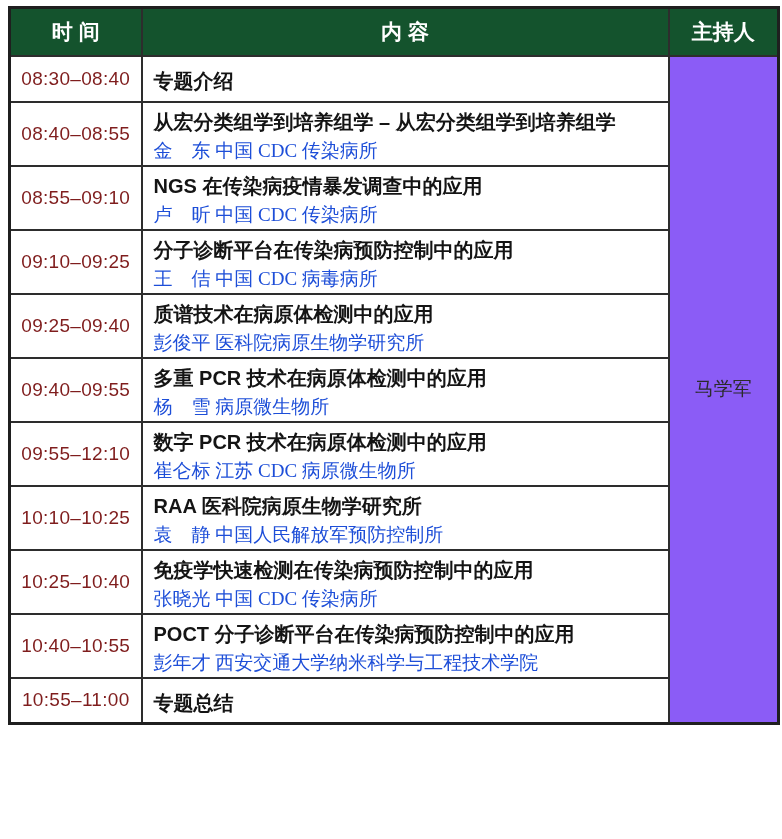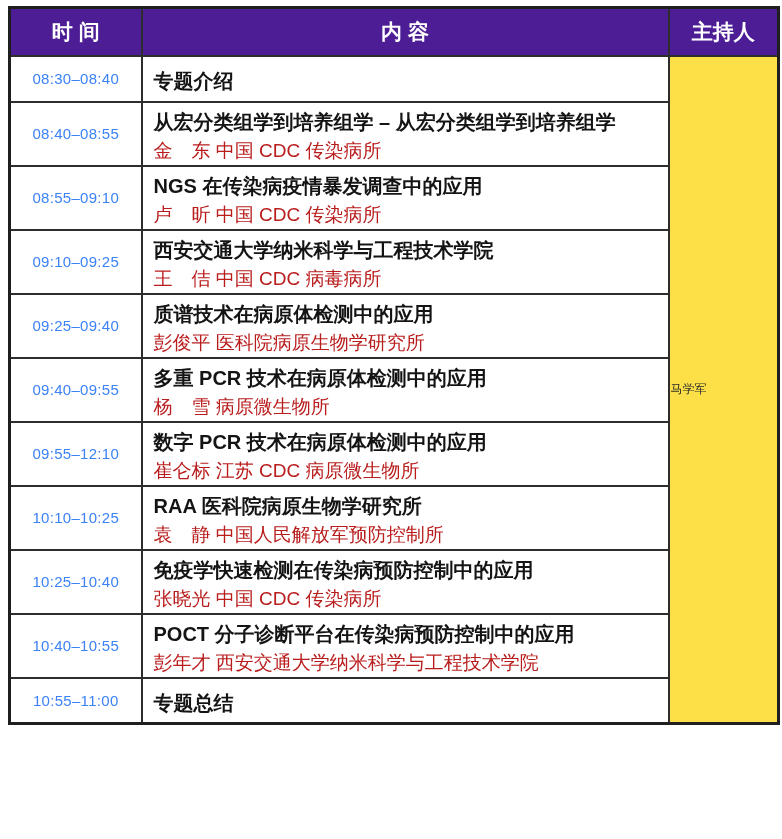--- a/index.html
+++ b/index.html
@@ -23,60 +23,61 @@
   col.c-content { width: 527px; }
   col.c-host { width: 110px; }
 
   th, td {
     border: 2px solid #2d2d2d;
     vertical-align: middle;
     overflow: hidden;
   }
   thead tr { height: 48px; }
   th {
-    background: #4c1d95;
+    background: #14532d;
     color: #ffffff;
     font-size: 21px;
     font-weight: bold;
     text-align: center;
     white-space: pre;
   }
   tr.r-single { height: 46px; }
   tr.r-double { height: 64px; }
 
   td.time-cell {
     text-align: center;
-    font-size: 15px;
-    color: #3b82f6;
+    font-size: 19px;
+    color: #7f1d1d;
     letter-spacing: 0.3px;
     white-space: nowrap;
   }
   td.content-cell {
     padding: 6px 10px 0 11px;
   }
   .session-title {
     font-size: 20px;
     font-weight: bold;
     color: #141414;
     line-height: 1.35;
     white-space: nowrap;
   }
   .session-speaker {
     font-size: 19px;
     font-weight: normal;
-    color: #b91c1c;
+    color: #1d4ed8;
     line-height: 1.35;
     margin-top: 2px;
     white-space: nowrap;
+    font-family: Liberation Serif, serif;
   }
   td.host-cell {
-    text-align: left;
-    font-size: 12px;
+    text-align: center;
+    font-size: 19px;
     color: #2b2b2b;
-    background: #fde047;
+    background: #8b5cf6;
   }
 </style>
 </head>
 <body>
 
 <div class="schedule-wrap">
   <table class="schedule">
     <colgroup>
       <col class="c-time">
       <col class="c-content">
@@ -107,21 +108,21 @@
       <tr class="r-double">
         <td class="time-cell">08:55–09:10</td>
         <td class="content-cell">
           <div class="session-title">NGS 在传染病疫情暴发调查中的应用</div>
           <div class="session-speaker">卢　昕 中国 CDC 传染病所</div>
         </td>
       </tr>
       <tr class="r-double">
         <td class="time-cell">09:10–09:25</td>
         <td class="content-cell">
-          <div class="session-title">西安交通大学纳米科学与工程技术学院</div>
+          <div class="session-title">分子诊断平台在传染病预防控制中的应用</div>
           <div class="session-speaker">王　佶 中国 CDC 病毒病所</div>
         </td>
       </tr>
       <tr class="r-double">
         <td class="time-cell">09:25–09:40</td>
         <td class="content-cell">
           <div class="session-title">质谱技术在病原体检测中的应用</div>
           <div class="session-speaker">彭俊平 医科院病原生物学研究所</div>
         </td>
       </tr>

